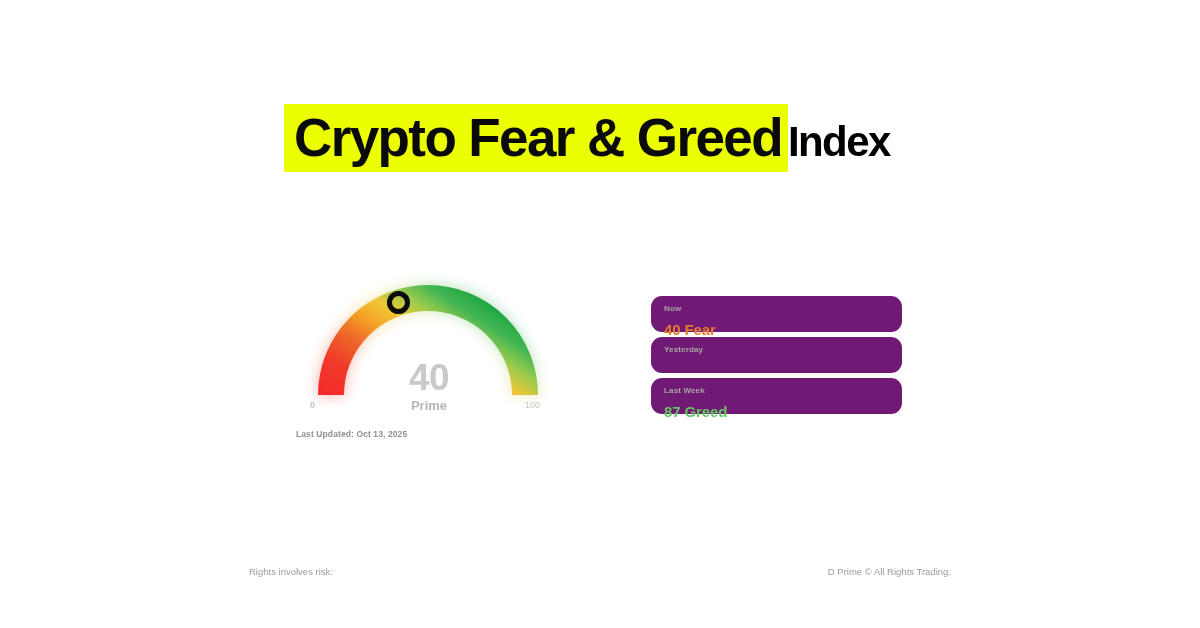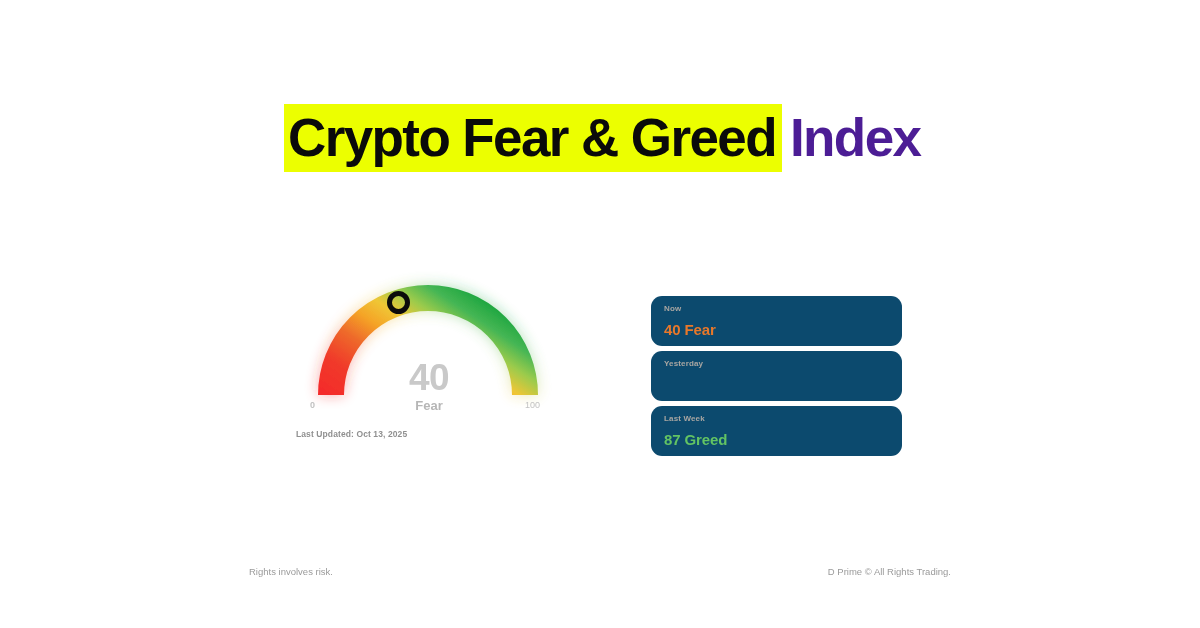--- a/index.html
+++ b/index.html
@@ -27,30 +27,29 @@
     align-items: baseline;
     white-space: nowrap;
   }
   .title-hl {
     background: #ECFF00;
     color: #0a0a0a;
     font-size: 53px;
     font-weight: 800;
     letter-spacing: -1.6px;
     line-height: 68px;
-    padding: 0 6px 0 4px;
+    padding: 0 6px 0 10px;
     display: inline-block;
   }
   .title-plain {
-    color: #4c1d95;
-    font-size: 53px;
+    color: #000000;
+    font-size: 42px;
     font-weight: 800;
     letter-spacing: -1.6px;
     line-height: 68px;
-    padding-left: 8px;
     display: inline-block;
   }
 
   
   .gauge-wrap {
     position: absolute;
     left: 296px;
     top: 262px;
     width: 266px;
     height: 186px;
@@ -123,23 +122,23 @@
   .cards {
     position: absolute;
     left: 651px;
     top: 296px;
     width: 251px;
     display: flex;
     flex-direction: column;
     gap: 5px;
   }
   .card {
-    background: #0c4a6e;
+    background: #701a75;
     border-radius: 11px;
-    height: 50px;
+    height: 36px;
     padding: 7px 0 16px 13px;
   }
   .card-label {
     font-size: 8px;
     font-weight: 600;
     color: #a9a6a2;
     line-height: 11px;
     letter-spacing: 0.15px;
   }
   .card-value {
@@ -204,21 +203,21 @@
       </filter>
     </defs>
 
     <path d="M 35 133 A 97 97 0 0 1 229 133" fill="none" stroke="url(#arcGrad)" stroke-width="26" stroke-linecap="butt" filter="url(#arcGlow)"></path>
   </svg>
 
   <div class="gauge-marker" style="left: 90.5254px; top: 29.2475px;"></div>
 
   <div class="gauge-value">40</div>
 
-  <div class="gauge-label">Fear</div>
+  <div class="gauge-label">Prime</div>
 
   <div class="gauge-min">0</div>
 
   <div class="gauge-max">100</div>
 
   <div class="gauge-updated">Last Updated: Oct 13, 2025</div>
 </div>
 
 <div class="cards">
 

